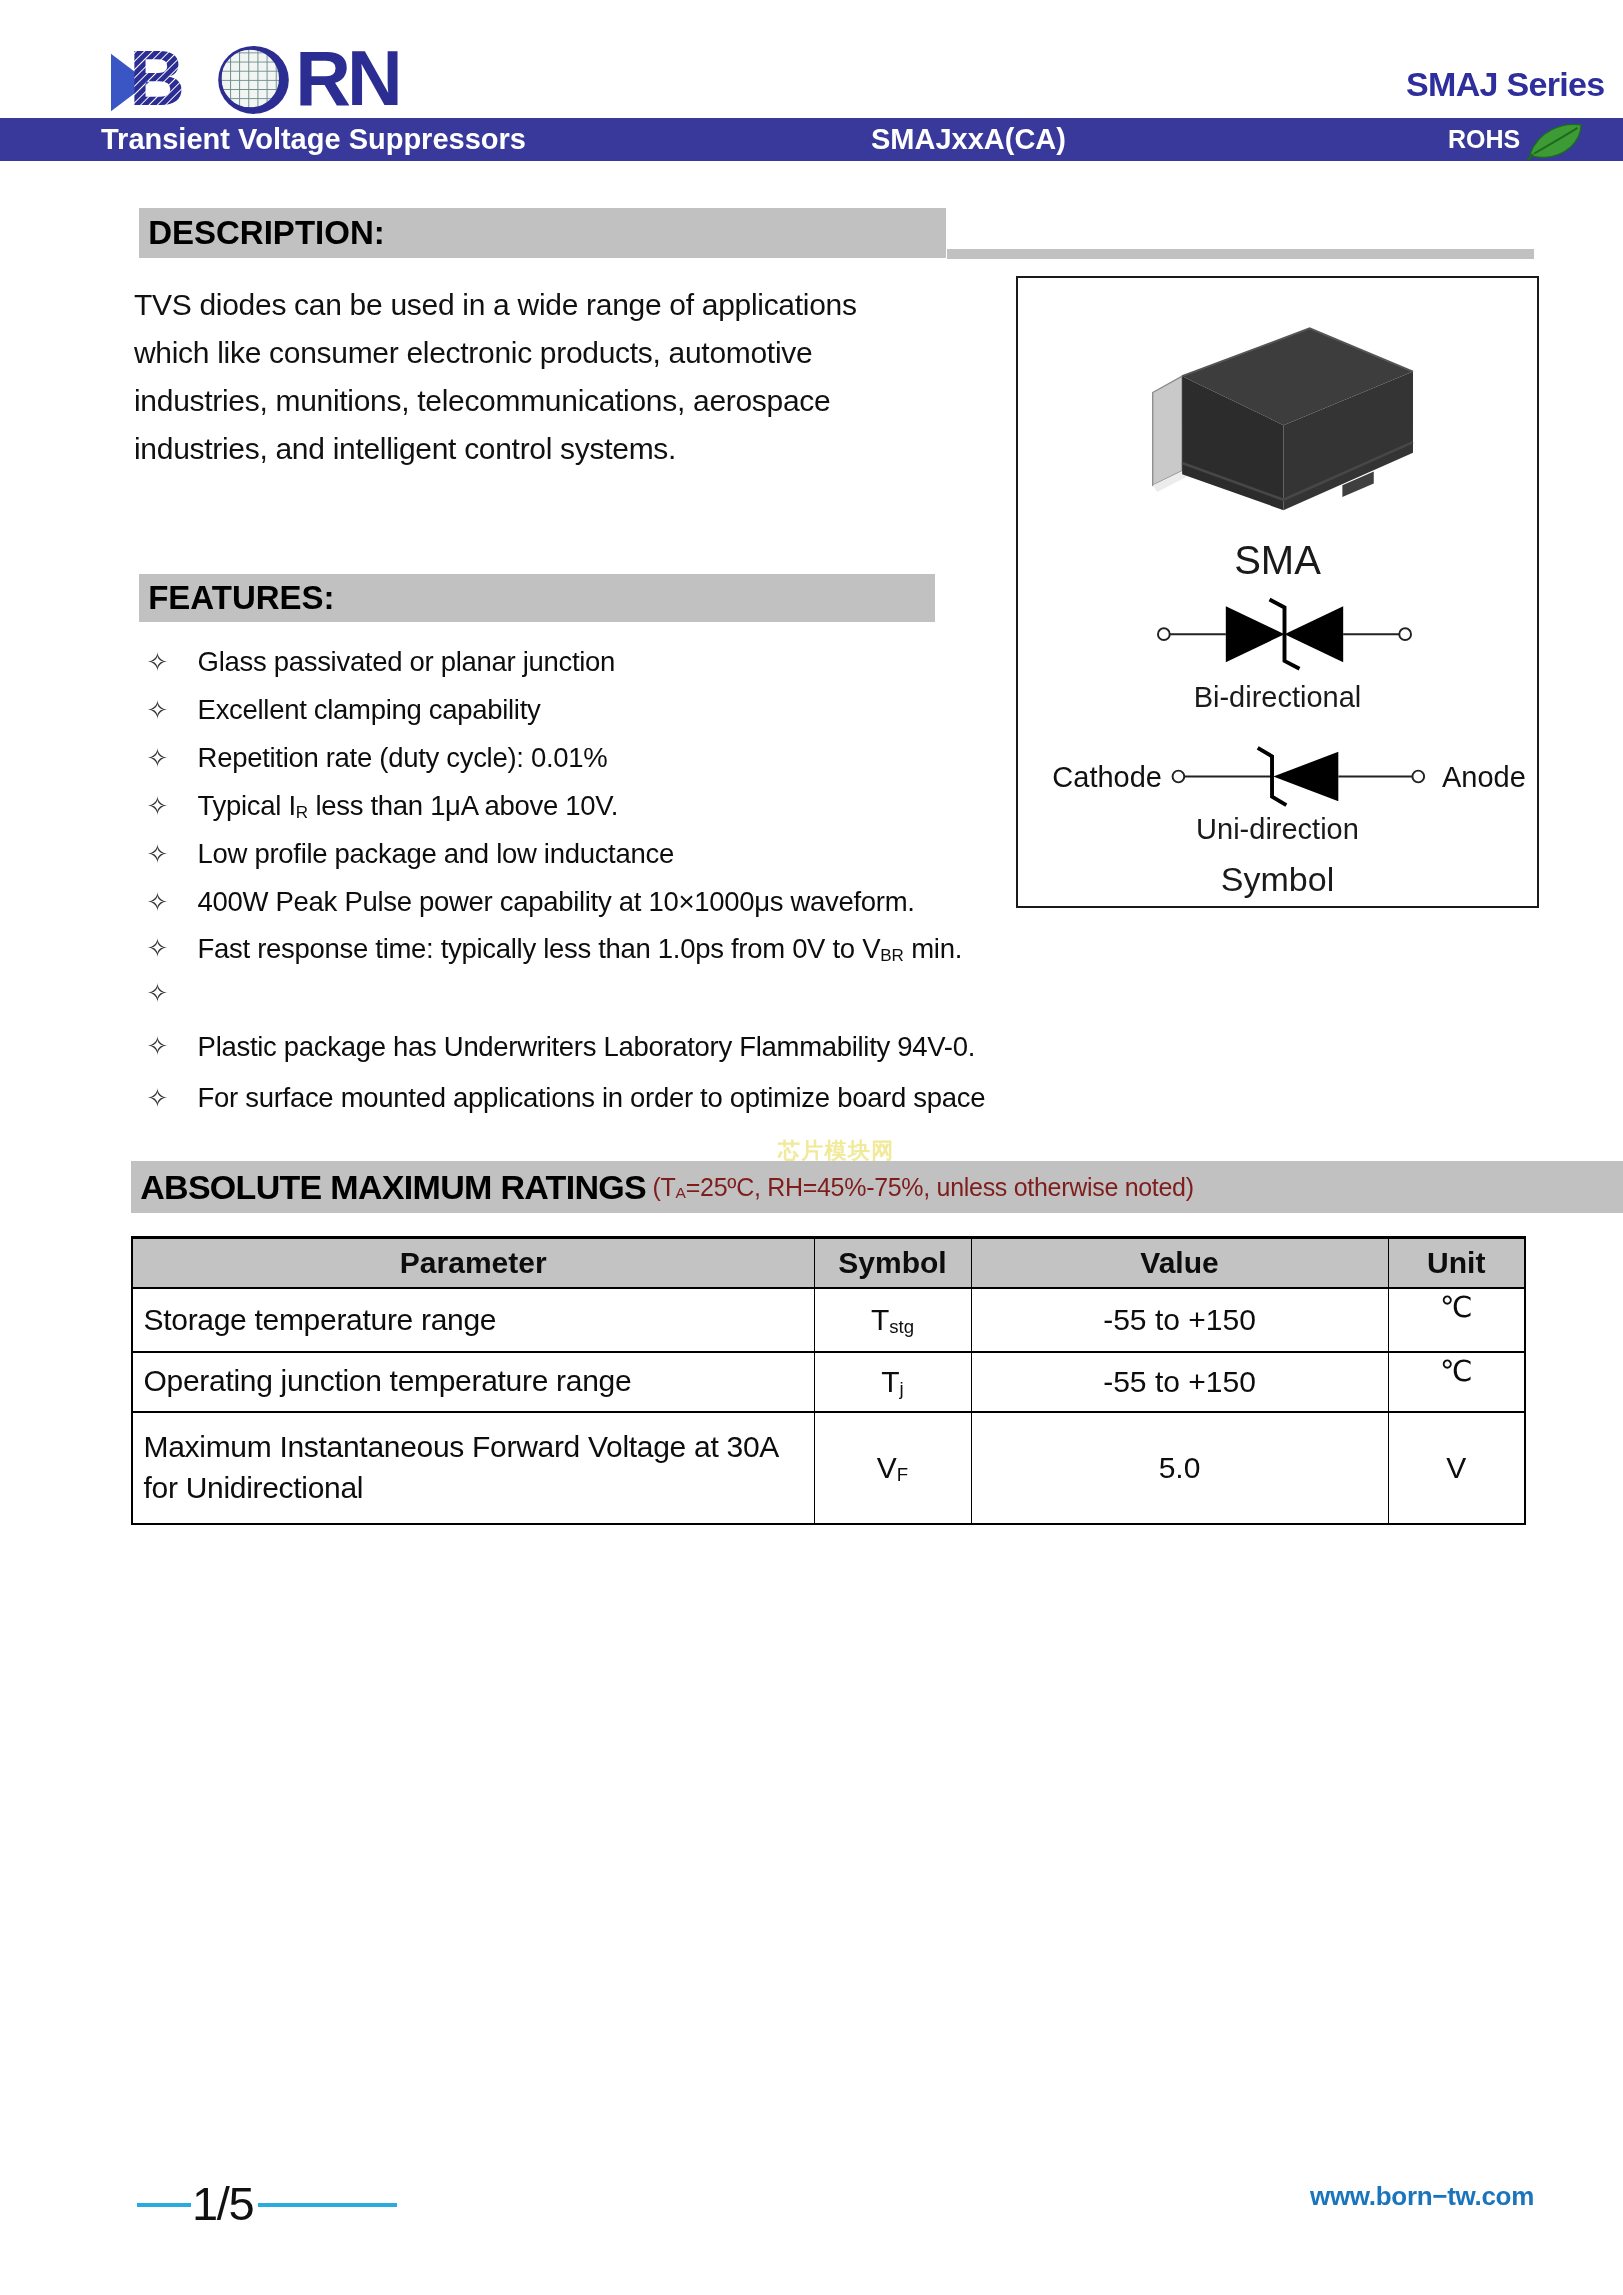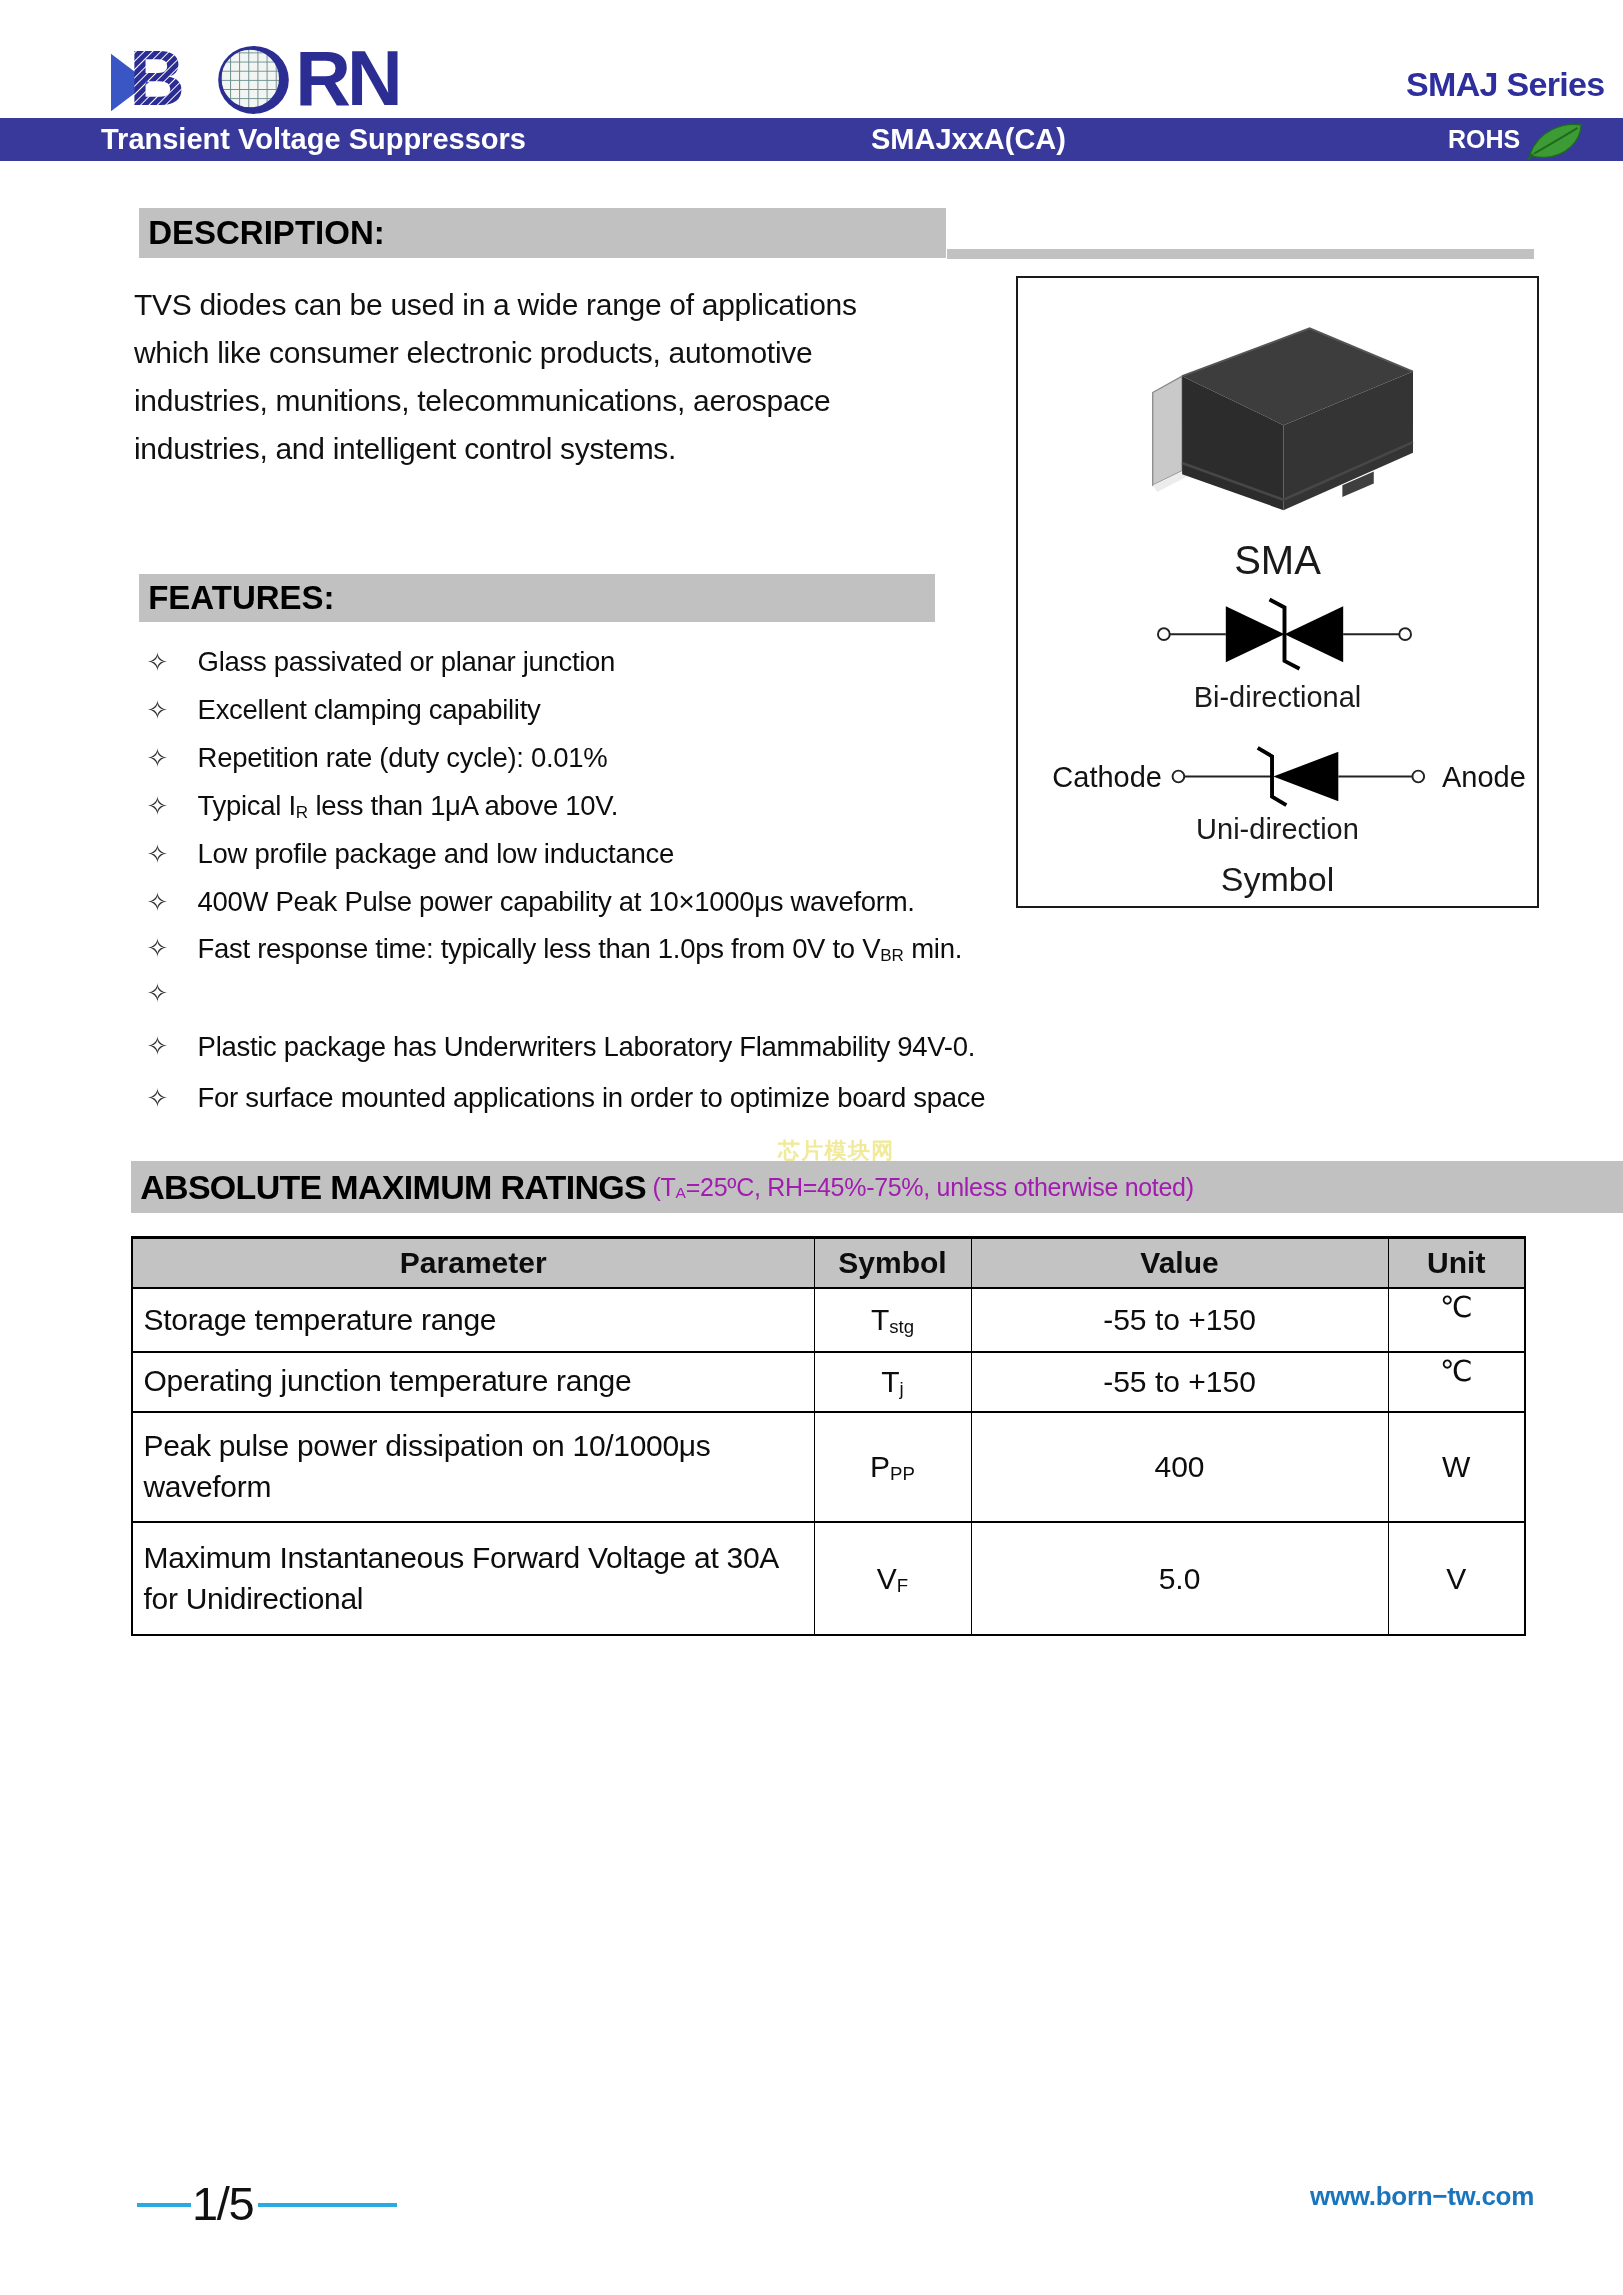--- a/index.html
+++ b/index.html
@@ -61,21 +61,21 @@
     position:absolute; left:778px; top:1136px; font-size:22px; color:#F0EA9A;
     letter-spacing:1.3px; font-weight:bold;
   }
   
   .ratings-bar{
     position:absolute; left:131px; top:1161px; width:1596px; height:52px;
     background:#C1C1C1; color:#000; box-sizing:border-box; padding-left:9.2px;
     display:flex; align-items:center;
   }
   .ratings-title{font-size:34px; font-weight:bold; letter-spacing:-0.7px;}
-  .ratings-note{font-size:25px; margin-left:6.5px; color:#a21caf; letter-spacing:-0.3px;}
+  .ratings-note{font-size:25px; margin-left:6.5px; color:#7f1d1d; letter-spacing:-0.3px;}
   .ratings-table{
     position:absolute; left:131px; top:1236px; width:1393px;
     border-collapse:collapse; table-layout:fixed;
     border:2.6px solid #000; border-top:3.9px solid #000;
     font-size:30px; color:#0d0d0d;
   }
   .ratings-table th{
     background:#C3C3C3; font-weight:bold; font-size:30px;
     border:1.3px solid #000; border-bottom:2px solid #000; height:46px; text-align:center;
   }
@@ -254,26 +254,20 @@
           <td class="symbol">T<sub>stg</sub></td>
           <td class="value">-55 to +150</td>
           <td class="unit">℃</td>
         </tr>
         <tr class="r2">
           <td class="param">Operating junction temperature range</td>
           <td class="symbol">T<sub>j</sub></td>
           <td class="value">-55 to +150</td>
           <td class="unit">℃</td>
         </tr>
-        <tr class="r4">
-          <td class="param">Peak pulse power dissipation on 10/1000μs waveform</td>
-          <td class="symbol">P<sub>PP</sub></td>
-          <td class="value">400</td>
-          <td class="unit">W</td>
-        </tr>
         <tr class="r5">
           <td class="param">Maximum Instantaneous Forward Voltage at 30A for Unidirectional</td>
           <td class="symbol">V<sub>F</sub></td>
           <td class="value">5.0</td>
           <td class="unit">V</td>
         </tr>
       </tbody>
   </table>
 
   <div class="cyan-line cyan-left"></div>

